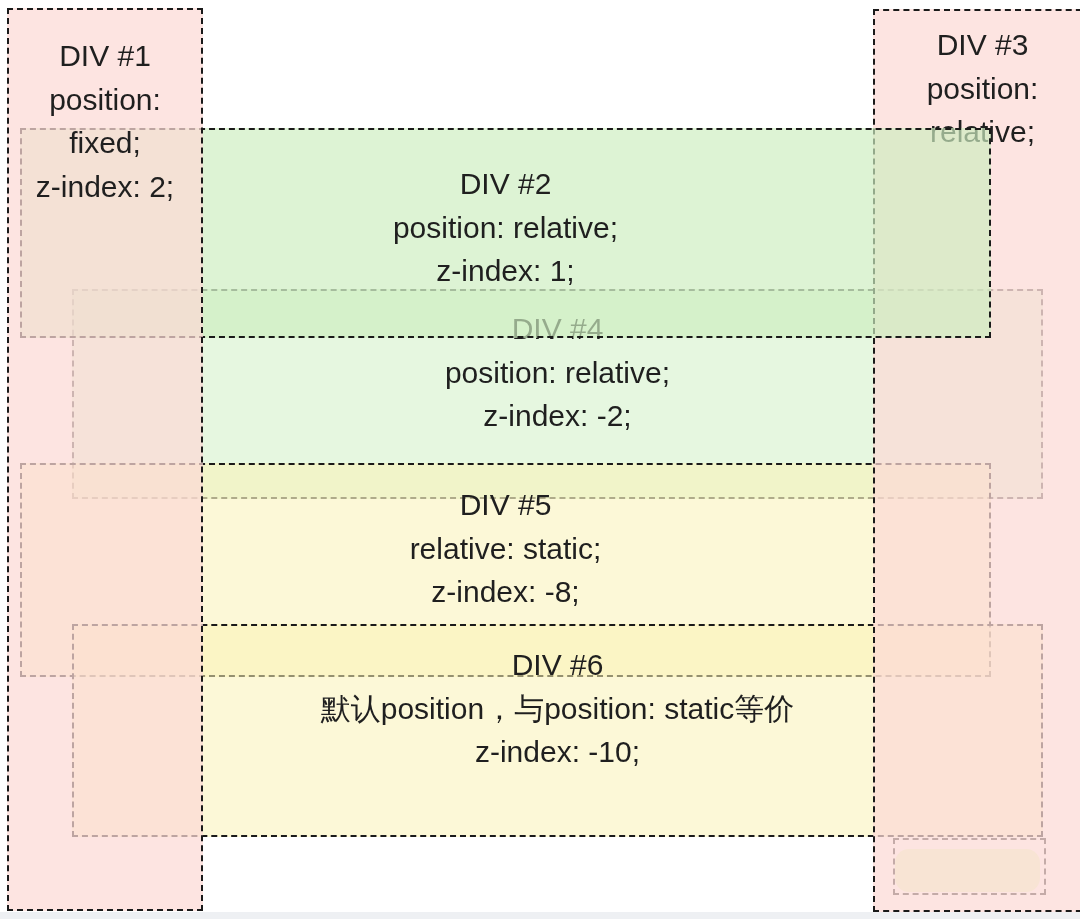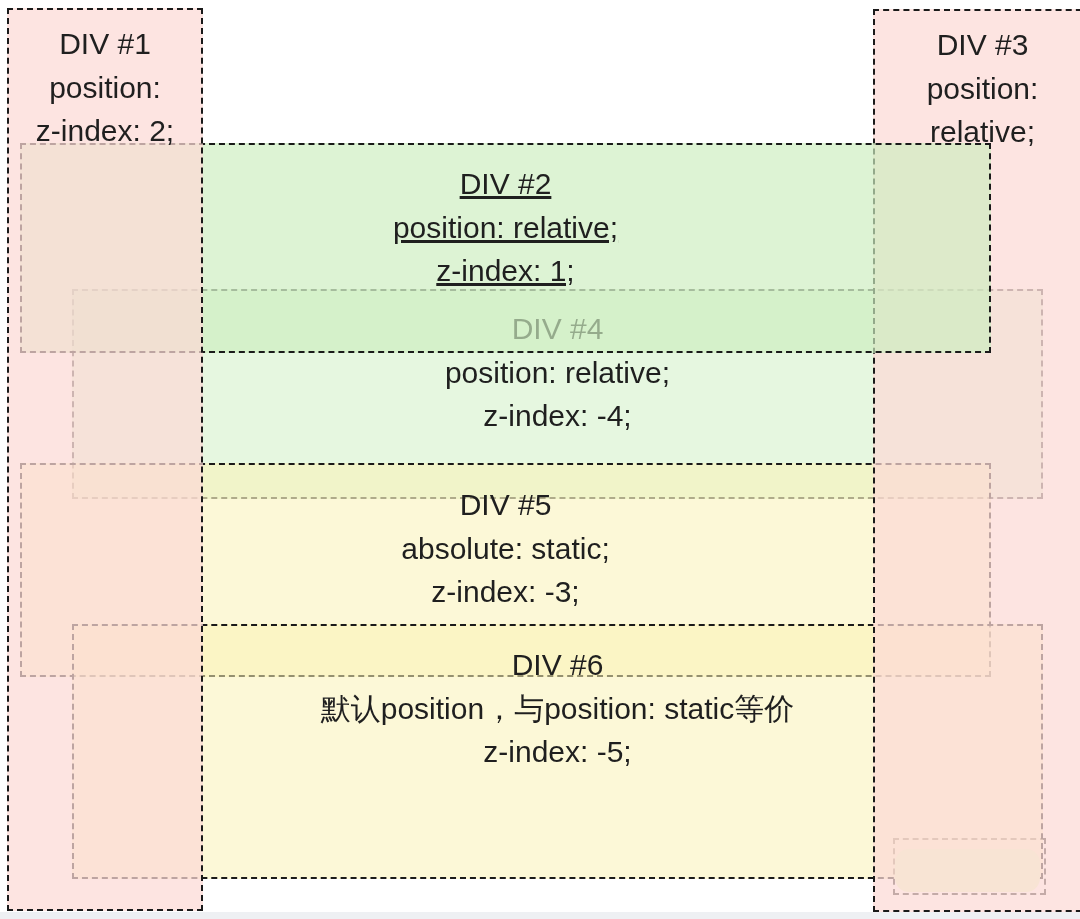--- a/index.html
+++ b/index.html
@@ -7,86 +7,87 @@
     position:relative; width:1080px; height:919px; background:#fff;
     overflow:hidden; isolation:isolate; z-index:0;
     font-family:"Liberation Sans","DejaVu Sans",sans-serif;
     font-size:30px; line-height:43.5px; color:#1f1f1f; text-align:center;
   }
   .bx{ box-sizing:border-box; border:2px dashed var(--border_dark,#1a1a1a); }
   .ln{ white-space:nowrap; }
 
   
   #d1{ position:absolute; left:7px; top:8px; width:196px; height:903px;
-       background:var(--pink_bg_rgba,rgba(252,218,214,.72)); z-index:4; padding-top:12px; }
+       background:var(--pink_bg_rgba,rgba(252,218,214,.72)); z-index:4; padding-top:24px; }
   
   #d3{ position:absolute; left:873px; top:9px; width:219px; height:903px;
        background:var(--pink_bg_rgba,rgba(252,218,214,.72)); z-index:0; padding-top:12px; }
   
-  #d2{ position:absolute; left:20px; top:143px; width:971px; height:210px;
-       background:var(--green_front_rgba,rgba(205,237,192,.68)); z-index:1; padding-top:17px;text-decoration:underline; }
+  #d2{ position:absolute; left:20px; top:128px; width:971px; height:210px;
+       background:var(--green_front_rgba,rgba(205,237,192,.68)); z-index:1; padding-top:32px; }
   
   #d4{ position:absolute; left:72px; top:289px; width:971px; height:210px;
        background:var(--green_back_rgba,rgba(205,240,193,.5)); z-index:-1;
        border-color:var(--border_muted,#555); padding-top:16px; }
   
   #d5{ margin:463px 0 0 20px; width:971px; height:214px;
        background:var(--yellow_bg_rgba,rgba(250,243,183,.55)); padding-top:18px; }
   
-  #d6{ margin:-53px 0 0 72px; width:971px; height:255px;
+  #d6{ margin:-53px 0 0 72px; width:971px; height:213px;
        background:var(--yellow_bg_rgba,rgba(250,243,183,.55)); padding-top:17px; }
 
   
   #box7{ position:absolute; left:893px; top:838px; width:153px; height:57px;
          border:2px dashed #333; z-index:-1; box-sizing:border-box; }
   #pill{ position:absolute; left:20px; top:838px; width:145px; height:43px;
          border-radius:14px; background:var(--pill_bg,#f8e4d4); }
 
   
   #bottombar{ position:absolute; left:0; top:912px; width:1080px; height:7px;
               background:var(--bottom_bar,#eef0f3); z-index:6; }
 </style>
 </head>
 <body>
 
 <div class="canvas">
 
   <div id="d5" class="bx">
     <div class="ln">DIV #5</div>
-    <div class="ln">absolute: static;</div>
-    <div class="ln">z-index: -3;</div>
+    <div class="ln">relative: static;</div>
+    <div class="ln">z-index: -8;</div>
   </div>
 
   <div id="d6" class="bx">
     <div class="ln">DIV #6</div>
     <div class="ln">默认position，与position: static等价</div>
-    <div class="ln">z-index: -5;</div>
+    <div class="ln">z-index: -10;</div>
   </div>
 
   <div id="d4" class="bx">
     <div class="ln">DIV #4</div>
     <div class="ln">position: relative;</div>
-    <div class="ln">z-index: -4;</div>
+    <div class="ln">z-index: -2;</div>
   </div>
 
   <div id="box7"></div>
 
   <div id="d3" class="bx">
     <div class="ln">DIV #3</div>
     <div class="ln">position:</div>
     <div class="ln">relative;</div>
     <div id="pill"></div>
   </div>
 
   <div id="d2" class="bx">
     <div class="ln">DIV #2</div>
     <div class="ln">position: relative;</div>
     <div class="ln">z-index: 1;</div>
   </div>
 
   <div id="d1" class="bx">
     <div class="ln">DIV #1</div>
     <div class="ln">position:</div>
+    <div class="ln">fixed;</div>
     <div class="ln">z-index: 2;</div>
   </div>
 
   <div id="bottombar"></div>
 </div>
 
 </body></html>

